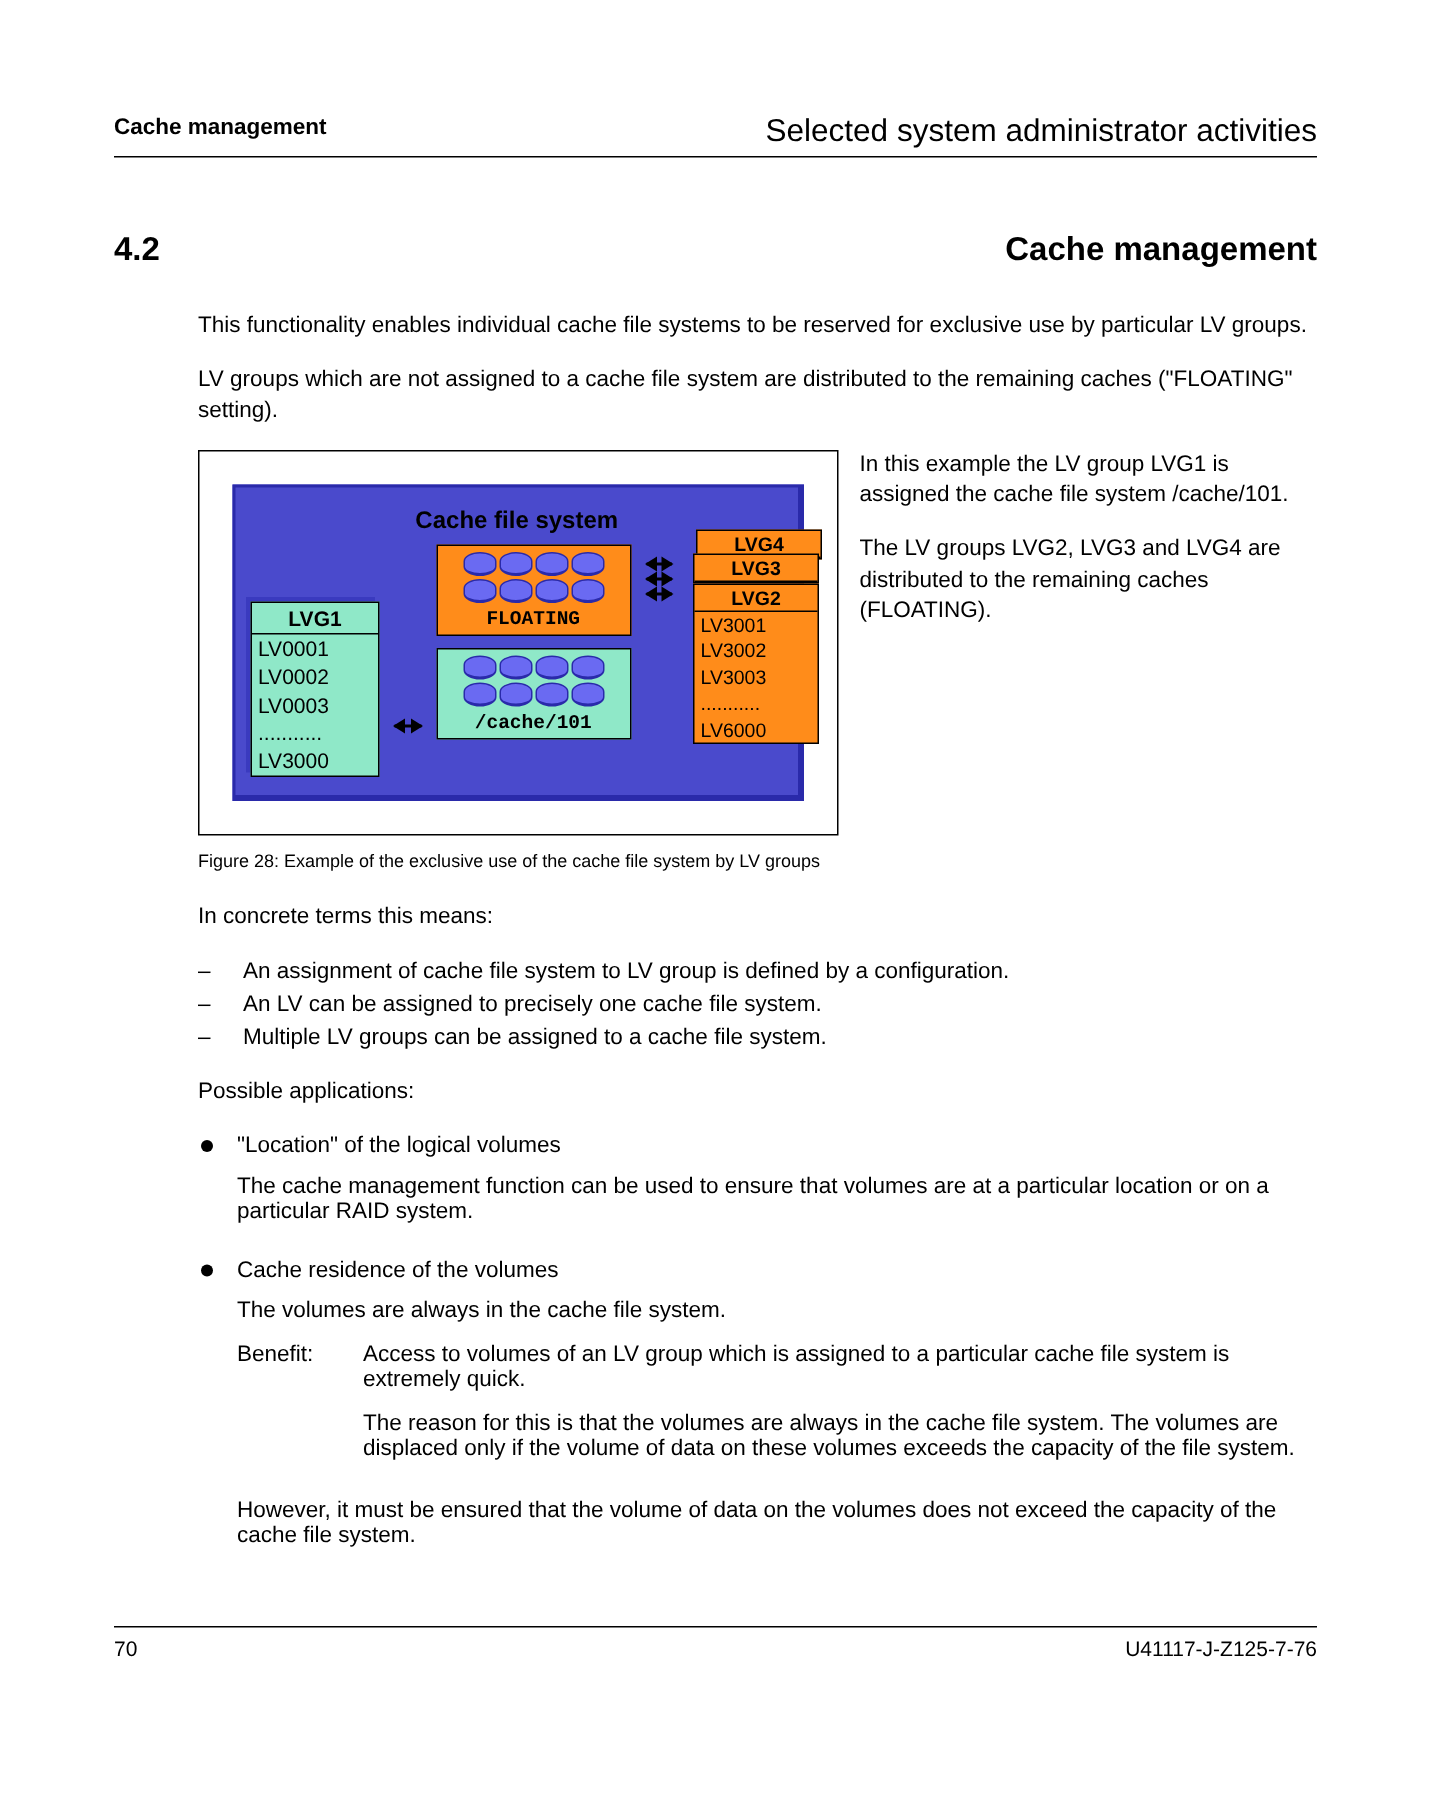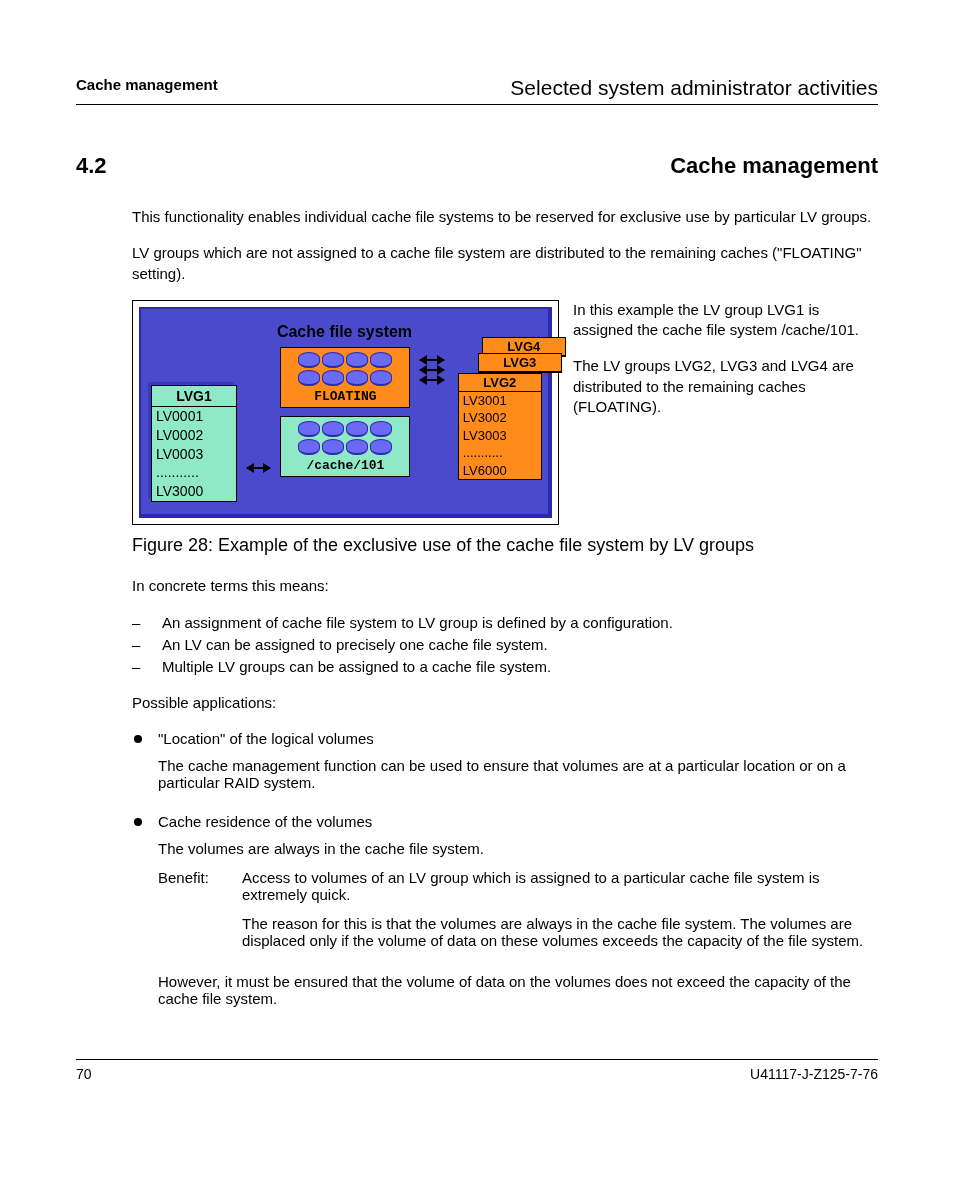--- a/index.html
+++ b/index.html
@@ -7,21 +7,21 @@
   .page { padding: 76px 76px 40px 76px; }
   .header-row { display: flex; justify-content: space-between; border-bottom: 1.5px solid #000; padding-bottom: 4px; margin-bottom: 48px; }
   .header-left { font-weight: bold; font-size: 15px; }
   .header-right { font-size: 21px; }
   .section-title { display: flex; gap: 16px; align-items: baseline; margin-bottom: 28px; }
   .section-num { font-size: 22px; font-weight: bold; }
   .section-name { font-size: 22px; font-weight: bold; }
   .body-indent { margin-left: 56px; }
   .para { margin-bottom: 16px; line-height: 1.35; }
   .figure-row { display: flex; gap: 14px; align-items: flex-start; margin-bottom: 10px; }
-  .figure-box { border: 1.5px solid #000; padding: 0; width: 427px; position: relative; }
+  .figure-box { border: 1.5px solid #000; padding: 16px; width: 427px; position: relative; }
   .diagram-outer { background: #4a4acc; margin: 6px; padding: 14px 10px 12px 10px; border: 2px solid #2a2aaa; border-right-width:4px; border-bottom-width:4px; }
   .diagram-title { text-align: center; font-weight: bold; font-size: 16px; margin-bottom: 6px; }
   .diag-row { display: flex; align-items: flex-start; gap: 10px; position:relative;}
   .lvg1-box { background: #8fe8c8; border: 1.5px solid #000; width: 86px; font-size: 14px; text-align: center; box-shadow: -3px -3px 0 #3a3abf; }
   .lvg1-head { font-weight: bold; border-bottom: 1px solid #000; padding: 2px; }
   .lvg1-cell { padding: 0 4px; line-height: 1.35; text-align:left; }
   .caches-col { display: flex; flex-direction: column; gap: 8px; }
   .cache-box { border: 1.5px solid #000; width: 130px; padding: 4px 2px 2px; text-align: center; position: relative; }
   .cache-floating { background: #ff8c1a; }
   .cache-101 { background: #8fe8c8; }
@@ -30,21 +30,21 @@
   .cache-label { font-family: Liberation Mono, monospace; font-size: 13px; font-weight: bold; background: inherit; padding:1px 0;}
   .lvg-stack { position: relative; width: 96px; margin-left: 4px; margin-top:-10px;}
   .lvg-card { position: absolute; width: 84px; background: #ff8c1a; border: 1.5px solid #000; font-size: 13px; text-align:center;}
   .lvg-card-head { font-weight: bold; border-bottom: 1px solid #000; padding:1px;}
   .lvg-card-cell { text-align:left; padding:0 4px; line-height:1.35;}
   .arrow-h { height:2px; background:#000; position:relative;}
   .arrow-h::before, .arrow-h::after{content:""; position:absolute; top:-4px; width:0;height:0;border-top:5px solid transparent;border-bottom:5px solid transparent;}
   .arrow-h::before{left:-1px;border-right:8px solid #000;}
   .arrow-h::after{right:-1px;border-left:8px solid #000;}
   .figure-side-text { flex: 1; font-size: 15px; line-height: 1.35; }
-  .figure-caption { font-size: 18px; margin-bottom: 20px; }
+  .figure-caption { font-size: 12px; margin-bottom: 20px; }
   .dash-list { margin-bottom: 16px; }
   .dash-item { display: flex; gap: 16px; line-height: 1.4; margin-bottom: 1px; }
   .dash { width: 14px; flex-shrink: 0; }
   .bullet-item { display: flex; gap: 16px; margin-bottom: 10px; }
   .bullet-dot { width: 8px; height: 8px; background: #000; border-radius: 50%; margin-top: 5px; flex-shrink:0; margin-left:2px;}
   .bullet-body { flex: 1; }
   .bullet-head { margin-bottom: 10px; }
   .bullet-para { margin-bottom: 12px; }
   .benefit-row { display: flex; gap: 14px; margin-bottom: 12px; }
   .benefit-label { width: 70px; flex-shrink: 0; }
@@ -126,24 +126,24 @@
               </div>
             </div>
 
             <div class="arrows-col">
               <div class="arrow-h"></div>
               <div class="arrow-h" style="margin-top:-6px;"></div>
               <div class="arrow-h" style="margin-top:-6px;"></div>
             </div>
 
             <div class="lvg-stack">
-              <div class="lvg-card" style="top:0;left:24px;">
+              <div class="lvg-card" style="top:0;left:2px;">
                 <div class="lvg-card-head">LVG4</div>
               </div>
-              <div class="lvg-card" style="top:16px;left:20px;">
+              <div class="lvg-card" style="top:16px;left:0;">
                 <div class="lvg-card-head">LVG3</div>
               </div>
               <div class="lvg-card" style="top:36px;left:0;">
                 <div class="lvg-card-head">LVG2</div>
                 <div class="lvg-card-cell">LV3001</div>
                 <div class="lvg-card-cell">LV3002</div>
                 <div class="lvg-card-cell">LV3003</div>
                 <div class="lvg-card-cell">...........</div>
                 <div class="lvg-card-cell">LV6000</div>
               </div>

